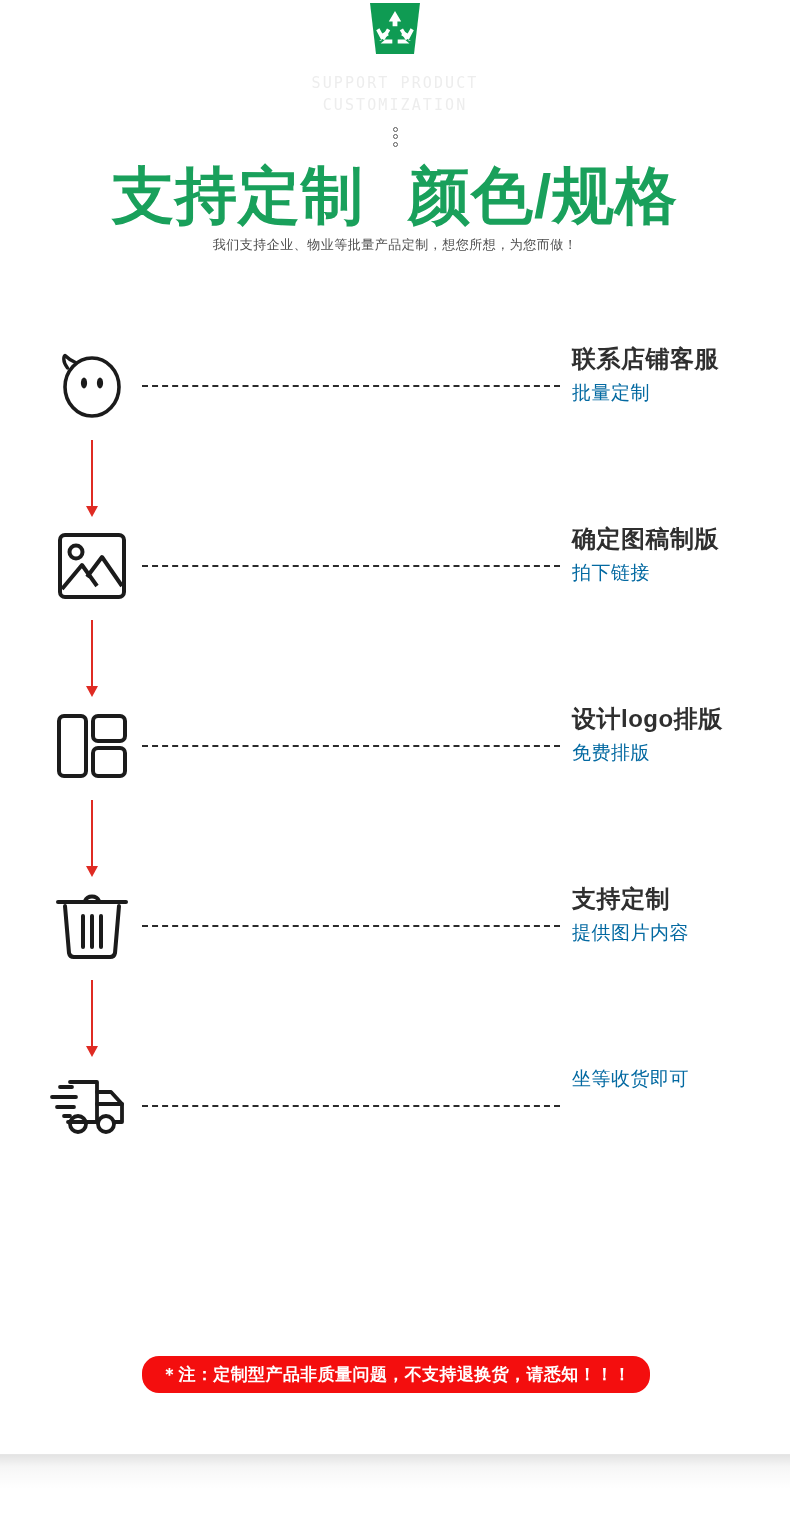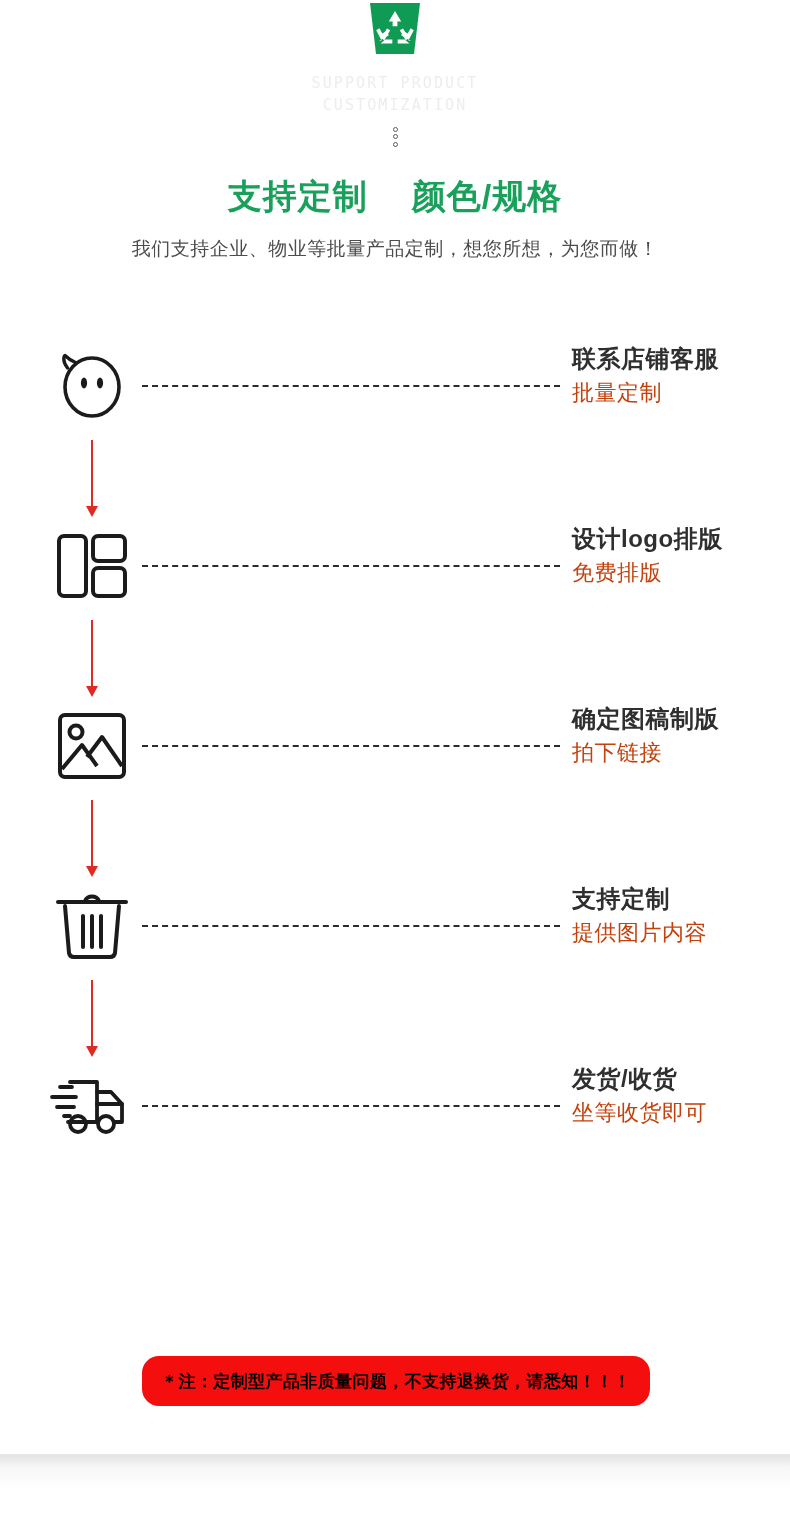--- a/index.html
+++ b/index.html
@@ -33,28 +33,28 @@
 
   .dots { position:absolute; left:0; top:124px; width:790px; text-align:center; }
   .dots i {
     display:block; width:5px; height:5px; margin:2.5px auto 0;
     border:1px solid #5b5b5b; border-radius:50%;
   }
 
   .main-title {
     position:absolute; left:0; top:166px; width:790px; text-align:center;
     color:#19a05b;
-    font-size:34px; font-weight:bold; letter-spacing:1px;
+    font-size:62px; font-weight:bold; letter-spacing:1px;
     white-space:nowrap; line-height:60px;
   }
   .main-title .gap { display:inline-block; width:44px; }
 
   .sub-title {
     position:absolute; left:0; top:236px; width:790px; text-align:center;
-    color:#4c4c4c; font-size:19px; letter-spacing:0.5px; white-space:nowrap;
+    color:#4c4c4c; font-size:13px; letter-spacing:0.5px; white-space:nowrap;
   }
 
   
   .steps { position:absolute; left:0; top:340px; width:790px; }
 
   .step {
     position:relative; height:180px;
   }
   .step:last-child { height:120px; }
 
@@ -70,43 +70,43 @@
     width:418px; height:0;
     border-top:2px dashed #2b2b2b;
   }
 
   .step-text { position:absolute; left:572px; top:2px; width:215px; }
   .step-title {
     color:#2f2f2f; font-size:24px; font-weight:bold;
     line-height:34px; white-space:nowrap; letter-spacing:0.5px;
   }
   .step-sub {
-    color:#c2410c; font-size:22px; font-weight:400;
+    color:#0369a1; font-size:19px; font-weight:400;
     line-height:34px; white-space:nowrap; letter-spacing:0.5px;
   }
 
   .arrow {
     position:absolute; left:91px; top:100px;
     width:2px; height:68px; background:#df2b23;
   }
   .arrow::after {
     content:""; position:absolute; left:-5px; bottom:-9px;
     width:0; height:0;
     border-left:6px solid transparent;
     border-right:6px solid transparent;
     border-top:11px solid #df2b23;
   }
 
   
   .notice {
     position:absolute; left:142px; top:1356px;
-    width:508px; height:50px;
+    width:508px; height:37px;
     background:#f40e0e; border-radius:17px;
     display:flex; align-items:center; justify-content:center;
-    color:#000000; font-size:17px; font-weight:bold;
+    color:#ffffff; font-size:17px; font-weight:bold;
     letter-spacing:0.4px; white-space:nowrap;
   }
 
   
   .bottom-shadow {
     position:absolute; left:0; top:1455px; width:790px; height:34px;
     background:linear-gradient(to bottom, rgba(0,0,0,0.11) 0%, rgba(0,0,0,0.035) 35%, rgba(0,0,0,0) 100%);
   }
   .bottom-line {
     position:absolute; left:0; top:1454px; width:790px; height:1px;
@@ -167,50 +167,50 @@
         <div class="step-title">联系店铺客服</div>
         <div class="step-sub">批量定制</div>
       </div>
       <div class="arrow"></div>
     </div>
 
 
     <div class="step">
       <div class="step-icon">
         <svg width="78" height="78" viewBox="0 0 78 78" xmlns="http://www.w3.org/2000/svg">
-          <g fill="none" stroke="#1b1b1b" stroke-width="4">
-            <rect x="6" y="9" width="27" height="60" rx="5"></rect>
-            <rect x="40" y="9" width="32" height="25" rx="5"></rect>
-            <rect x="40" y="41" width="32" height="28" rx="5"></rect>
-          </g>
-        </svg>
-      </div>
-      <div class="dash"></div>
-      <div class="step-text">
-        <div class="step-title">设计logo排版</div>
-        <div class="step-sub">免费排版</div>
-      </div>
-      <div class="arrow"></div>
-    </div>
-
-    <div class="step">
-      <div class="step-icon">
-        <svg width="78" height="78" viewBox="0 0 78 78" xmlns="http://www.w3.org/2000/svg">
           <g fill="none" stroke="#1b1b1b" stroke-width="4" stroke-linejoin="round">
             <rect x="7" y="8" width="64" height="62" rx="5"></rect>
             <circle cx="23" cy="25" r="6.5"></circle>
             <path d="M9 62 L29 38 L44 59"></path>
             <path d="M34 50 L49 30 L69 59"></path>
           </g>
         </svg>
       </div>
       <div class="dash"></div>
       <div class="step-text">
         <div class="step-title">确定图稿制版</div>
         <div class="step-sub">拍下链接</div>
+      </div>
+      <div class="arrow"></div>
+    </div>
+
+    <div class="step">
+      <div class="step-icon">
+        <svg width="78" height="78" viewBox="0 0 78 78" xmlns="http://www.w3.org/2000/svg">
+          <g fill="none" stroke="#1b1b1b" stroke-width="4">
+            <rect x="6" y="9" width="27" height="60" rx="5"></rect>
+            <rect x="40" y="9" width="32" height="25" rx="5"></rect>
+            <rect x="40" y="41" width="32" height="28" rx="5"></rect>
+          </g>
+        </svg>
+      </div>
+      <div class="dash"></div>
+      <div class="step-text">
+        <div class="step-title">设计logo排版</div>
+        <div class="step-sub">免费排版</div>
       </div>
       <div class="arrow"></div>
     </div>
 
     <div class="step">
       <div class="step-icon">
         <svg width="80" height="78" viewBox="0 0 80 78" xmlns="http://www.w3.org/2000/svg">
           <g fill="none" stroke="#1b1b1b" stroke-width="4" stroke-linecap="round" stroke-linejoin="round">
             <path d="M33 14 A7.5 7 0 0 1 47 14"></path>
             <path d="M6 15 L74 15"></path>
@@ -240,21 +240,20 @@
             <circle cx="58" cy="54" r="8"></circle>
             <path d="M12 17 L24 17"></path>
             <path d="M4 27 L28 27"></path>
             <path d="M9 37 L26 37"></path>
             <path d="M16 46 L22 46"></path>
           </g>
         </svg>
       </div>
       <div class="dash"></div>
       <div class="step-text">
-        <div class="step-title">发货/收货</div>
         <div class="step-sub">坐等收货即可</div>
       </div>
     </div>
 
   </div>
 
   <div class="notice">＊注：定制型产品非质量问题，不支持退换货，请悉知！！！</div>
 
   <div class="bottom-line"></div>
   <div class="bottom-shadow"></div>

